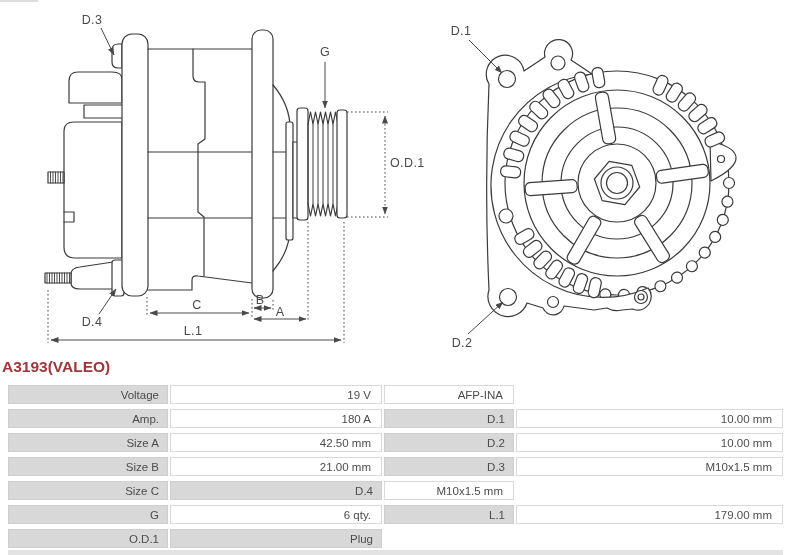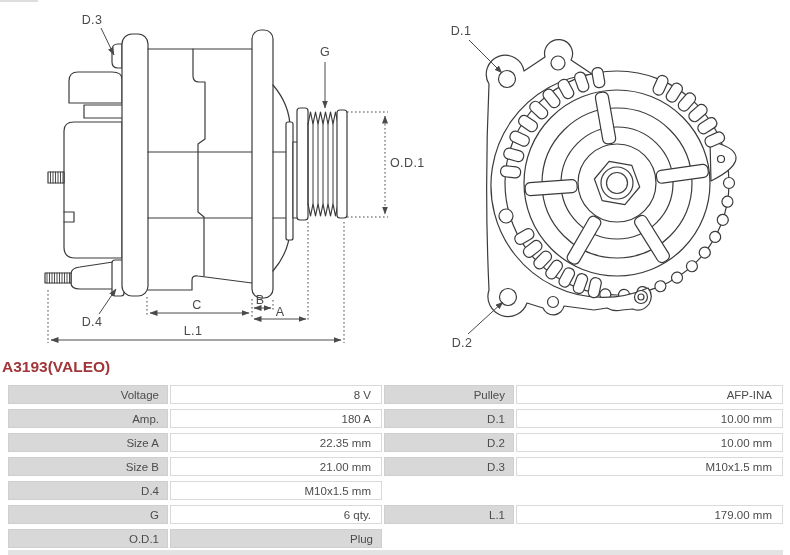--- a/index.html
+++ b/index.html
@@ -191,43 +191,43 @@
     <text class="dim-label" x="462" y="347" text-anchor="middle">D.2</text>
   </g>
 </svg>
 </div>
 
 <div class="part-title" style="color: rgb(160, 54, 57);">A3193(VALEO)</div>
 
 <div class="spec-table">
   <div class="spec-row">
     <div class="cell lbl">Voltage</div>
-    <div class="cell val">8 V</div>
-    <div class="cell lbl">Pulley</div>
+    <div class="cell val">19 V</div>
     <div class="cell val">AFP-INA</div>
   </div>
   <div class="spec-row">
     <div class="cell lbl">Amp.</div>
     <div class="cell val">180 A</div>
     <div class="cell lbl">D.1</div>
     <div class="cell val">10.00 mm</div>
   </div>
   <div class="spec-row">
     <div class="cell lbl">Size A</div>
-    <div class="cell val">22.35 mm</div>
+    <div class="cell val">42.50 mm</div>
     <div class="cell lbl">D.2</div>
     <div class="cell val">10.00 mm</div>
   </div>
   <div class="spec-row">
     <div class="cell lbl">Size B</div>
     <div class="cell val">21.00 mm</div>
     <div class="cell lbl">D.3</div>
     <div class="cell val">M10x1.5 mm</div>
   </div>
   <div class="spec-row">
+    <div class="cell lbl">Size C</div>
     <div class="cell lbl">D.4</div>
     <div class="cell val">M10x1.5 mm</div>
   </div>
   <div class="spec-row">
     <div class="cell lbl">G</div>
     <div class="cell val">6 qty.</div>
     <div class="cell lbl">L.1</div>
     <div class="cell val">179.00 mm</div>
   </div>
   <div class="spec-row">

